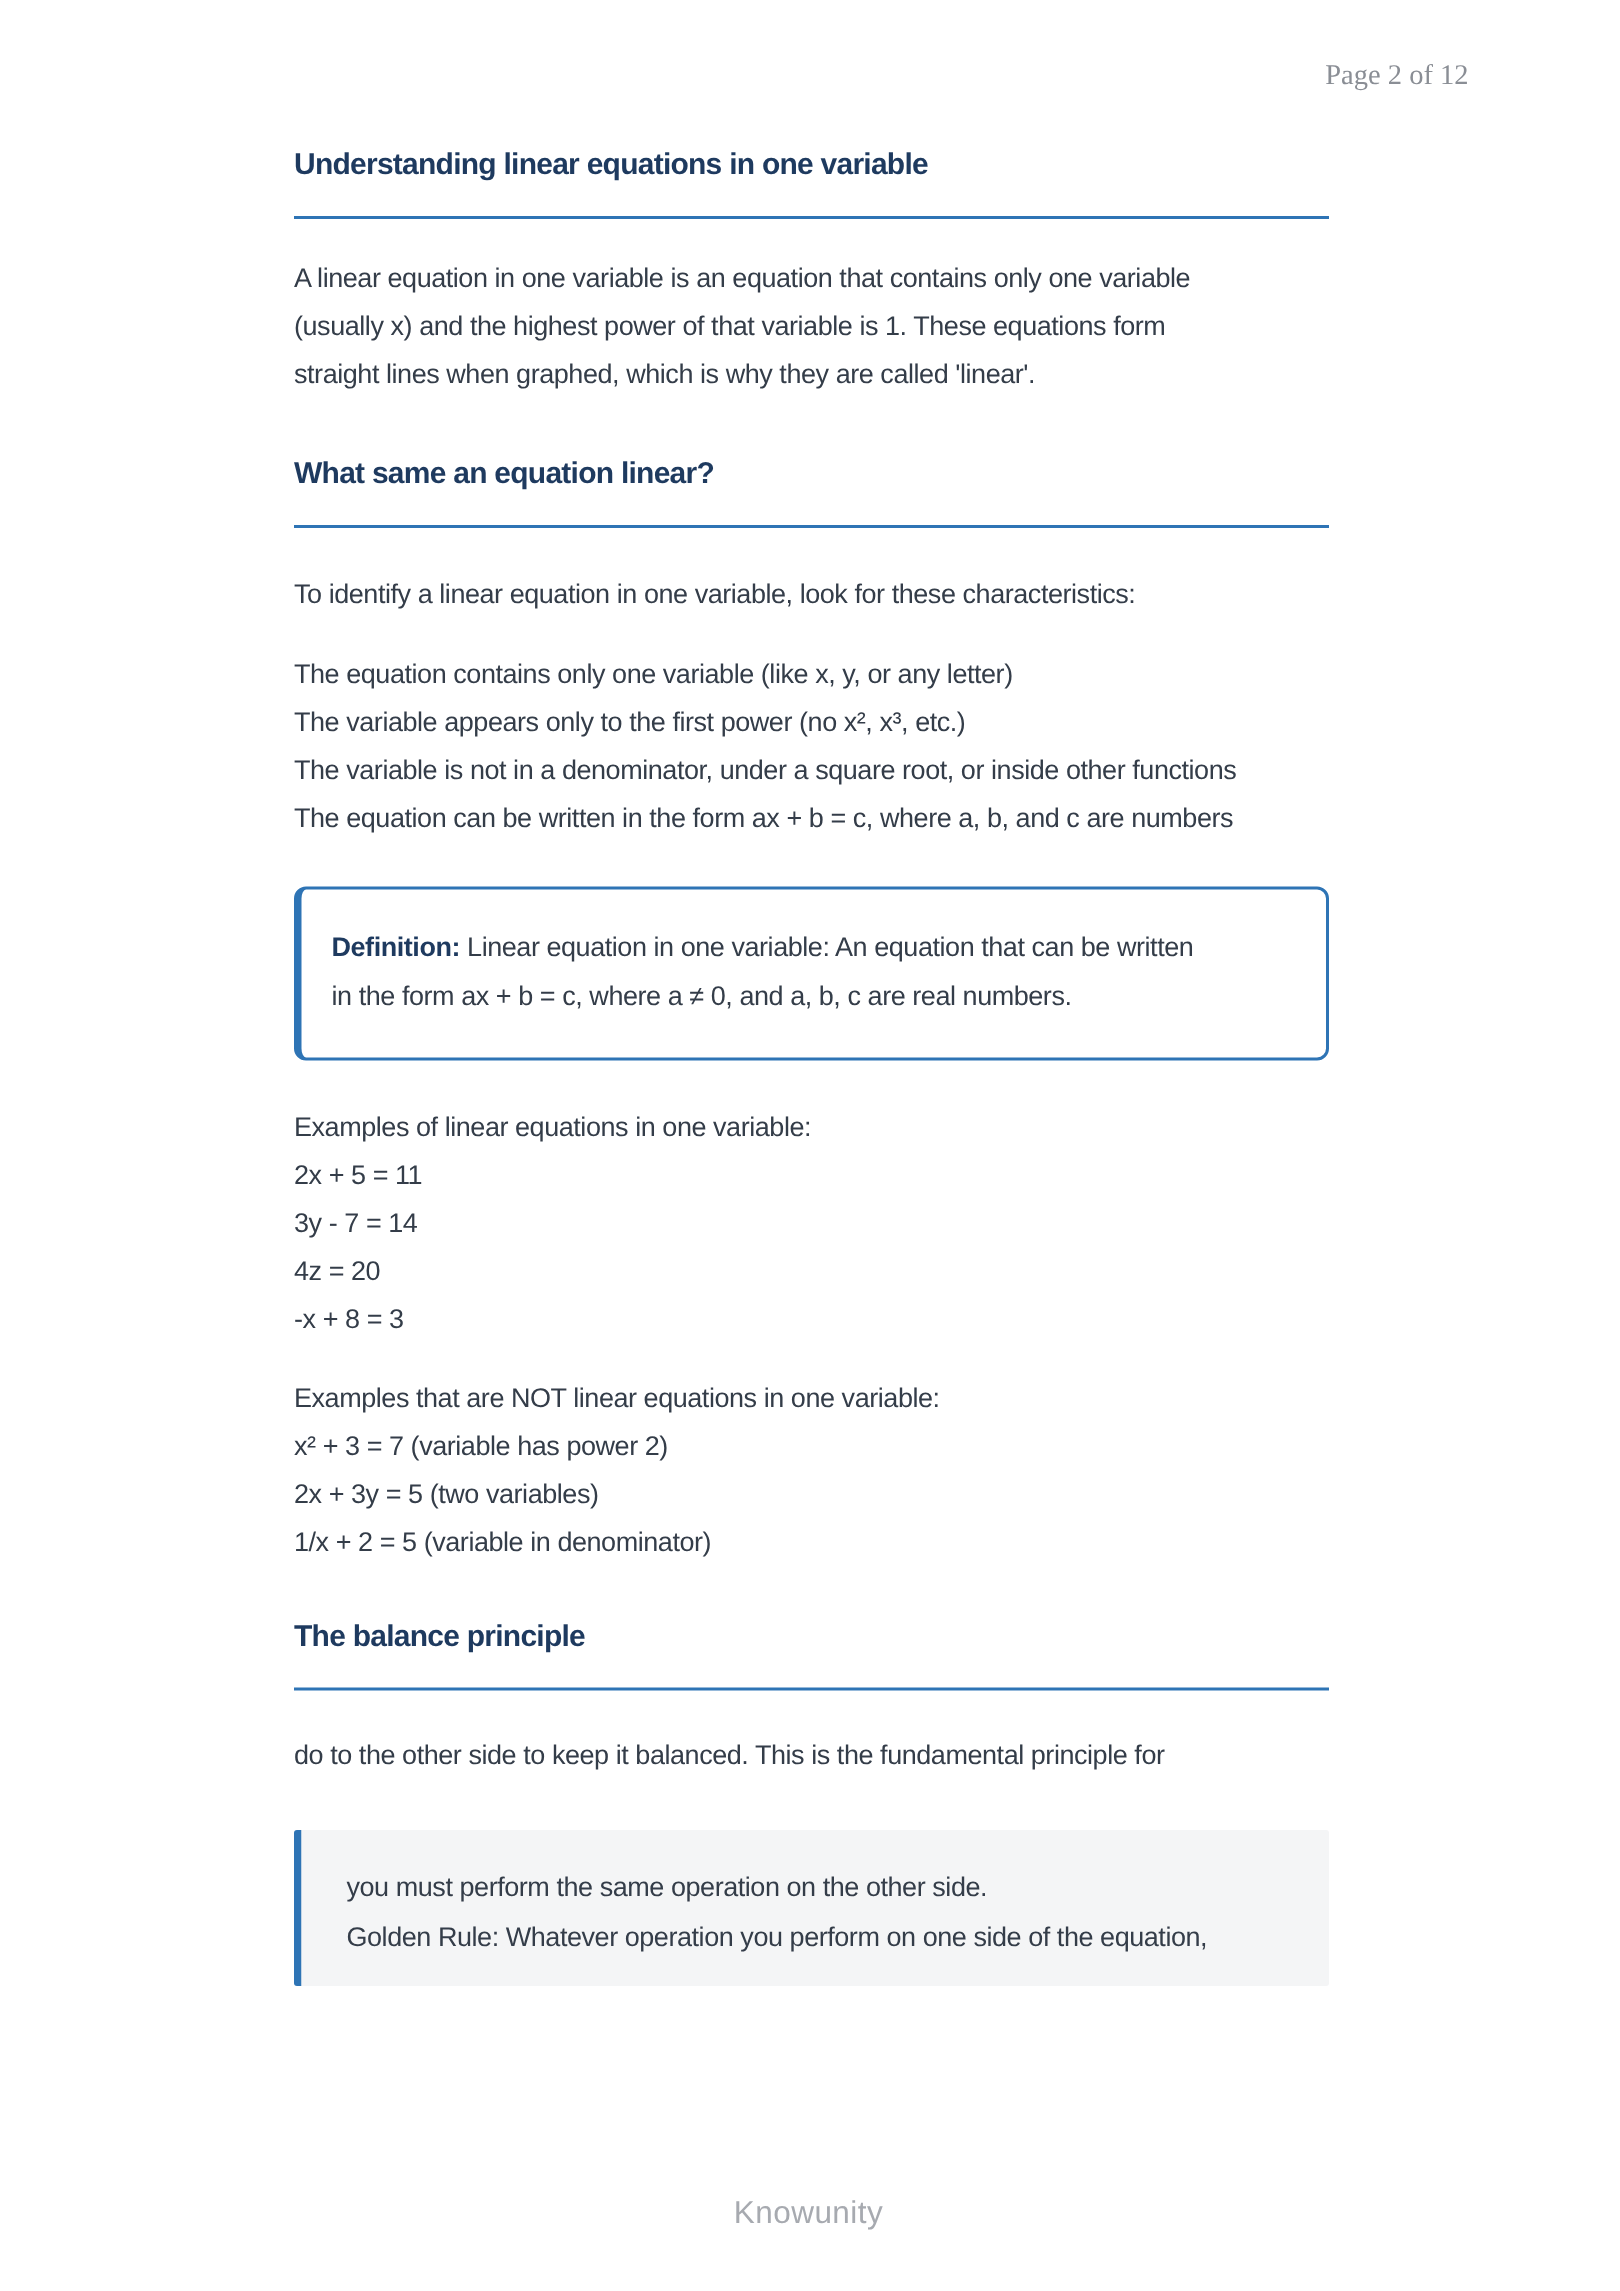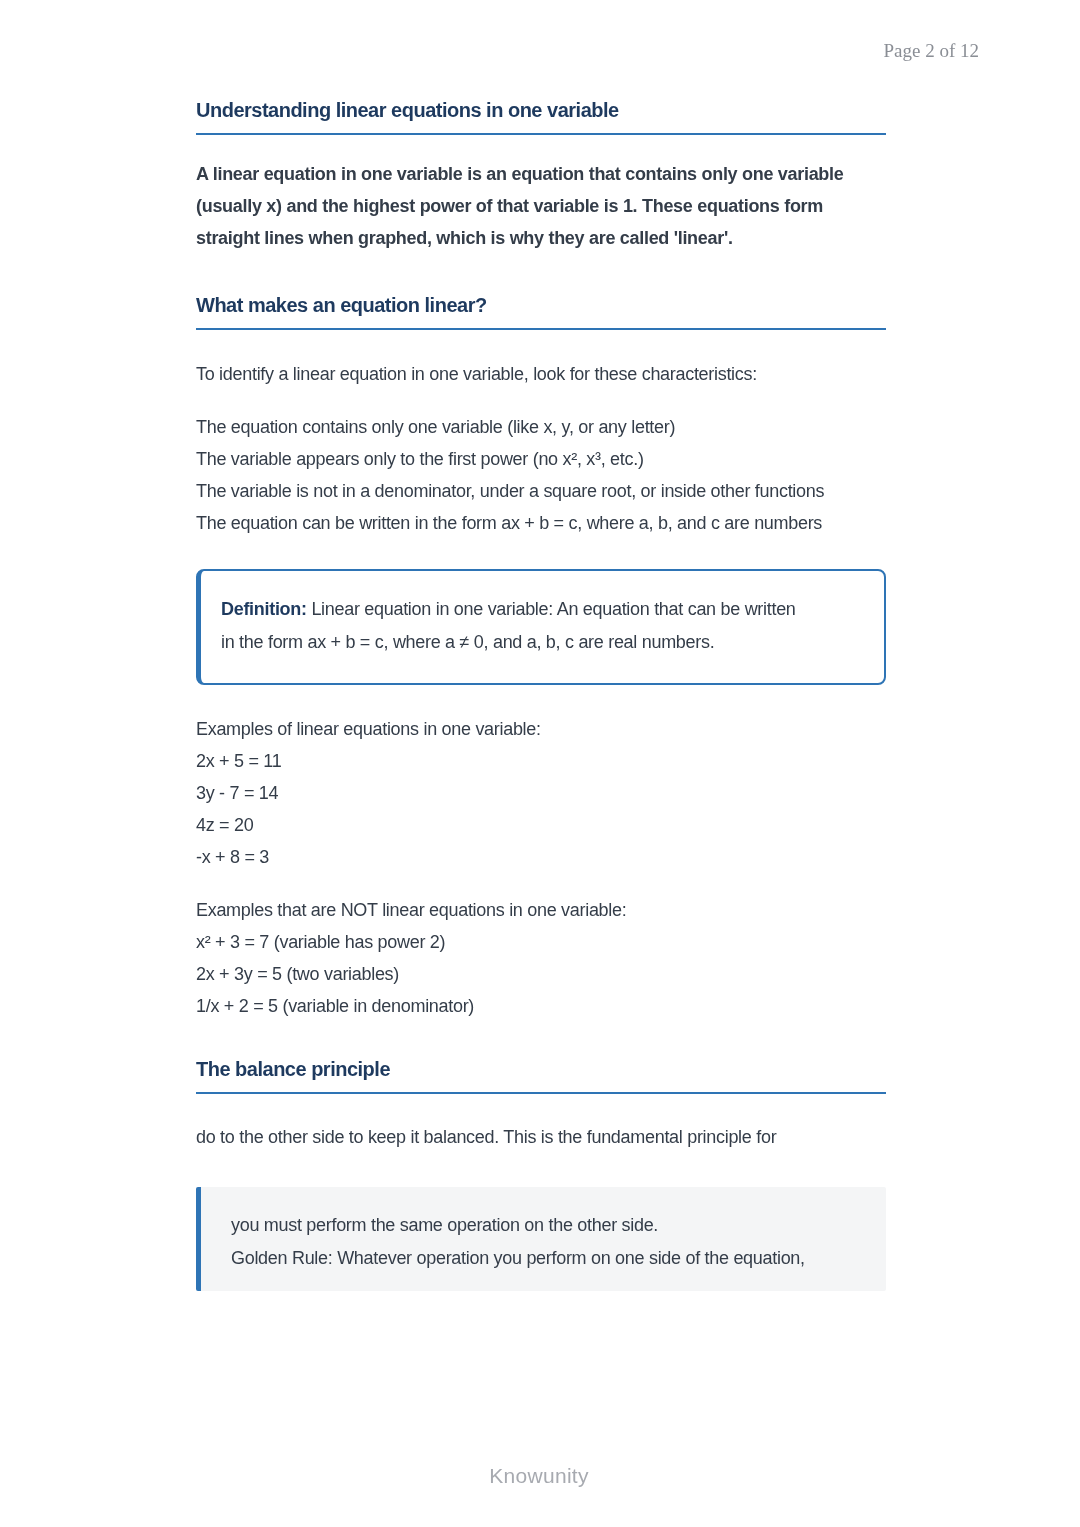--- a/index.html
+++ b/index.html
@@ -26,36 +26,36 @@
   .content {
     margin-left: 196px;
     width: 690px;
   }
   .section-heading {
     font-size: 20px;
     line-height: 26px;
     font-weight: 700;
     letter-spacing: -0.5px;
     color: #1e3a5f;
-    padding-bottom: 10px;
+    padding-bottom: 21px;
     border-bottom: 2px solid #2e74b5;
   }
   .h-first   { margin-top: 97px; }
   .h-linear  { margin-top: 38px; }
   .h-balance { margin-top: 34px; }
 
   .para {
     font-size: 18px;
     line-height: 32px;
     letter-spacing: -0.3px;
     color: #343d49;
   }
   .para .line { white-space: nowrap; }
 
-  .p-intro        { margin-top: 23px; font-weight: bold; }
+  .p-intro        { margin-top: 23px; }
   .p-identify     { margin-top: 28px; }
   .p-characts     { margin-top: 21px; }
   .p-examples     { margin-top: 28px; }
   .p-nonexamples  { margin-top: 21px; }
   .p-balance      { margin-top: 27px; }
 
   .definition-box {
     margin-top: 30px;
     border: 2px solid #2e74b5;
     border-left-width: 5px;
@@ -106,21 +106,21 @@
   <div class="content">
 
     <div class="section-heading h-first">Understanding linear equations in one variable</div>
 
     <div class="para p-intro">
       <div class="line">A linear equation in one variable is an equation that contains only one variable</div>
       <div class="line">(usually x) and the highest power of that variable is 1. These equations form</div>
       <div class="line">straight lines when graphed, which is why they are called 'linear'.</div>
     </div>
 
-    <div class="section-heading h-linear">What makes an equation linear?</div>
+    <div class="section-heading h-linear">What same an equation linear?</div>
 
     <div class="para p-identify">
       <div class="line">To identify a linear equation in one variable, look for these characteristics:</div>
     </div>
 
     <div class="para p-characts">
       <div class="line">The equation contains only one variable (like x, y, or any letter)</div>
       <div class="line">The variable appears only to the first power (no x², x³, etc.)</div>
       <div class="line">The variable is not in a denominator, under a square root, or inside other functions</div>
       <div class="line">The equation can be written in the form ax + b = c, where a, b, and c are numbers</div>

